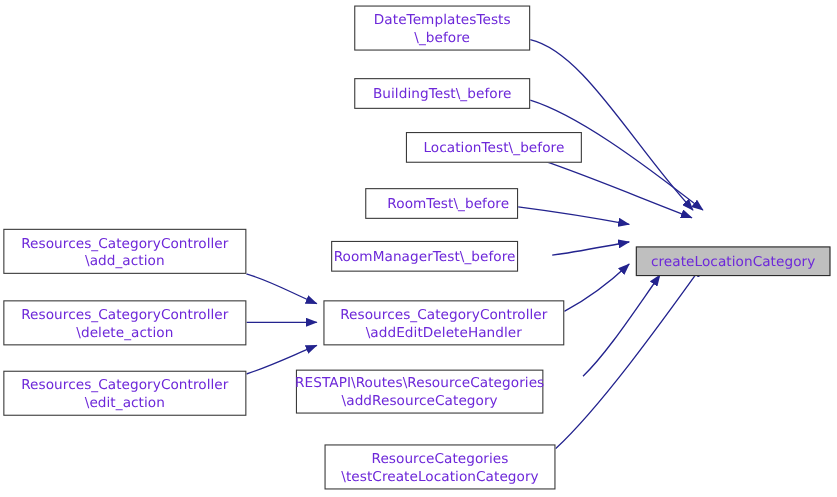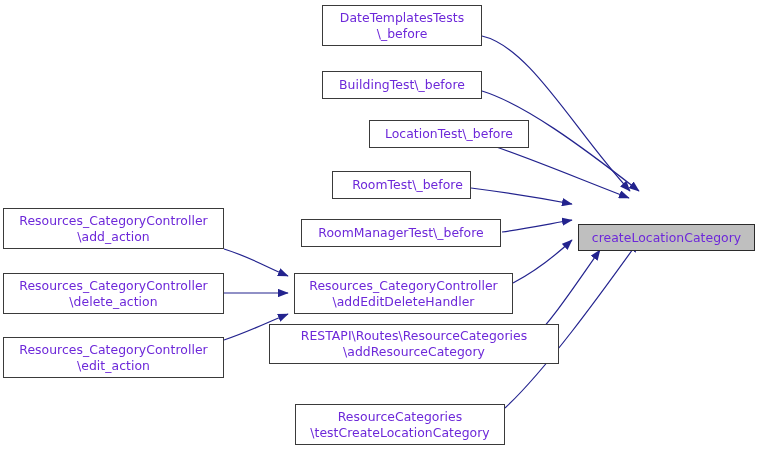--- a/index.html
+++ b/index.html
@@ -71,28 +71,28 @@
         <path d="M224,293 L288,293" fill="none" stroke="#23238e" stroke-width="1.2" marker-end="url(#arrowhead)"></path>
         <path d="M224,340 C248,332 266,323 288,314" fill="none" stroke="#23238e" stroke-width="1.2" marker-end="url(#arrowhead)"></path>
       </g>
   </svg>
   <div id="node-layer">
       <div class="node" style="left: 322px; top: 5px; width: 160px; height: 41px;">DateTemplatesTests
 \_before</div>
       <div class="node" style="left: 322px; top: 71px; width: 160px; height: 28px; text-align: right;">BuildingTest\_before</div>
       <div class="node" style="left: 321px; top: 120px; width: 160px; height: 28px; margin-left: 48px;">LocationTest\_before</div>
       <div class="node" style="left: 332px; top: 171px; width: 139px; height: 28px; padding-left: 12px;">RoomTest\_before</div>
-      <div class="node" style="left: 301px; top: 219px; width: 200px; height: 28px;">RoomManagerTest\_before</div>
+      <div class="node" style="left: 301px; top: 219px; width: 170px; height: 28px;">RoomManagerTest\_before</div>
       <div class="node" style="left: 3px; top: 208px; width: 221px; height: 41px;">Resources_CategoryController
 \add_action</div>
       <div class="node" style="left: 3px; top: 273px; width: 221px; height: 41px;">Resources_CategoryController
 \delete_action</div>
       <div class="node" style="left: 3px; top: 337px; width: 221px; height: 41px;">Resources_CategoryController
 \edit_action</div>
       <div class="node" style="left: 294px; top: 273px; width: 219px; height: 41px;">Resources_CategoryController
 \addEditDeleteHandler</div>
-      <div class="node" style="left: 269px; top: 324px; width: 290px; height: 40px;">RESTAPI\Routes\ResourceCategories
+      <div class="node" style="left: 269px; top: 336px; width: 225px; height: 40px;">RESTAPI\Routes\ResourceCategories
 \addResourceCategory</div>
       <div class="node" style="left: 295px; top: 404px; width: 210px; height: 41px;">ResourceCategories
 \testCreateLocationCategory</div>
       <div class="node highlight" style="left: 578px; top: 200px; width: 177px; height: 27px;">createLocationCategory</div>
     </div>
 </div>
 
 </body></html>

